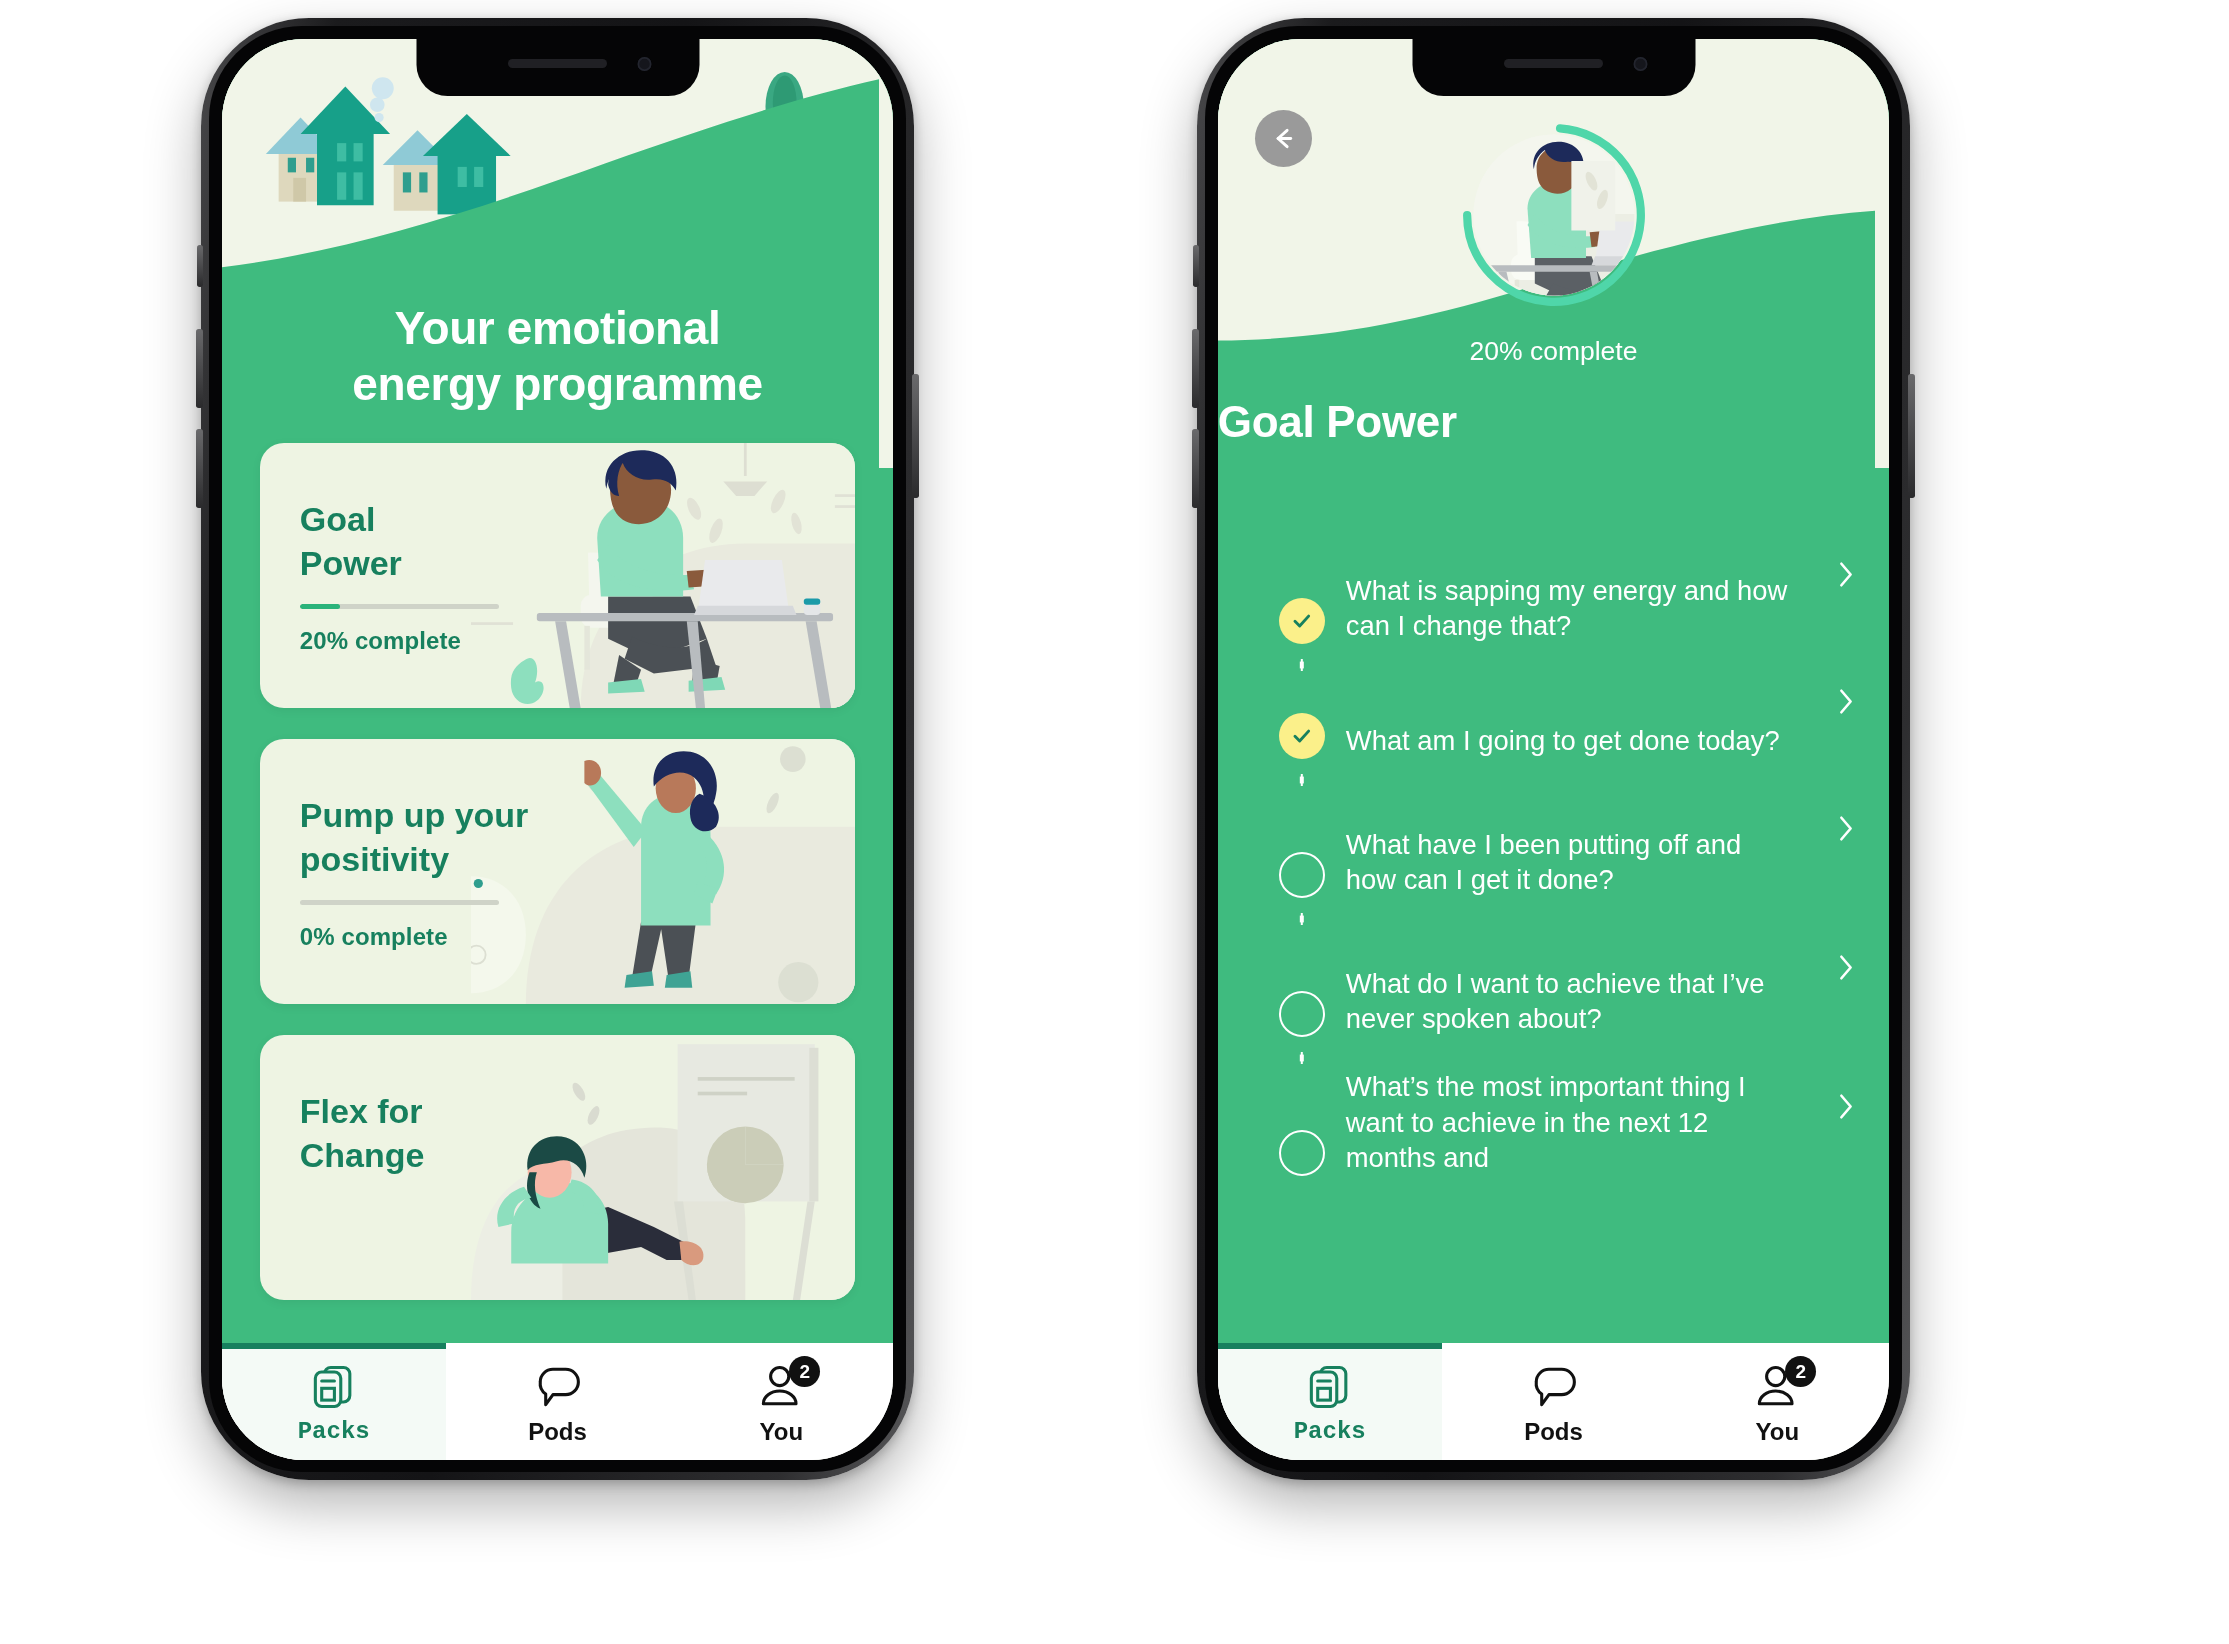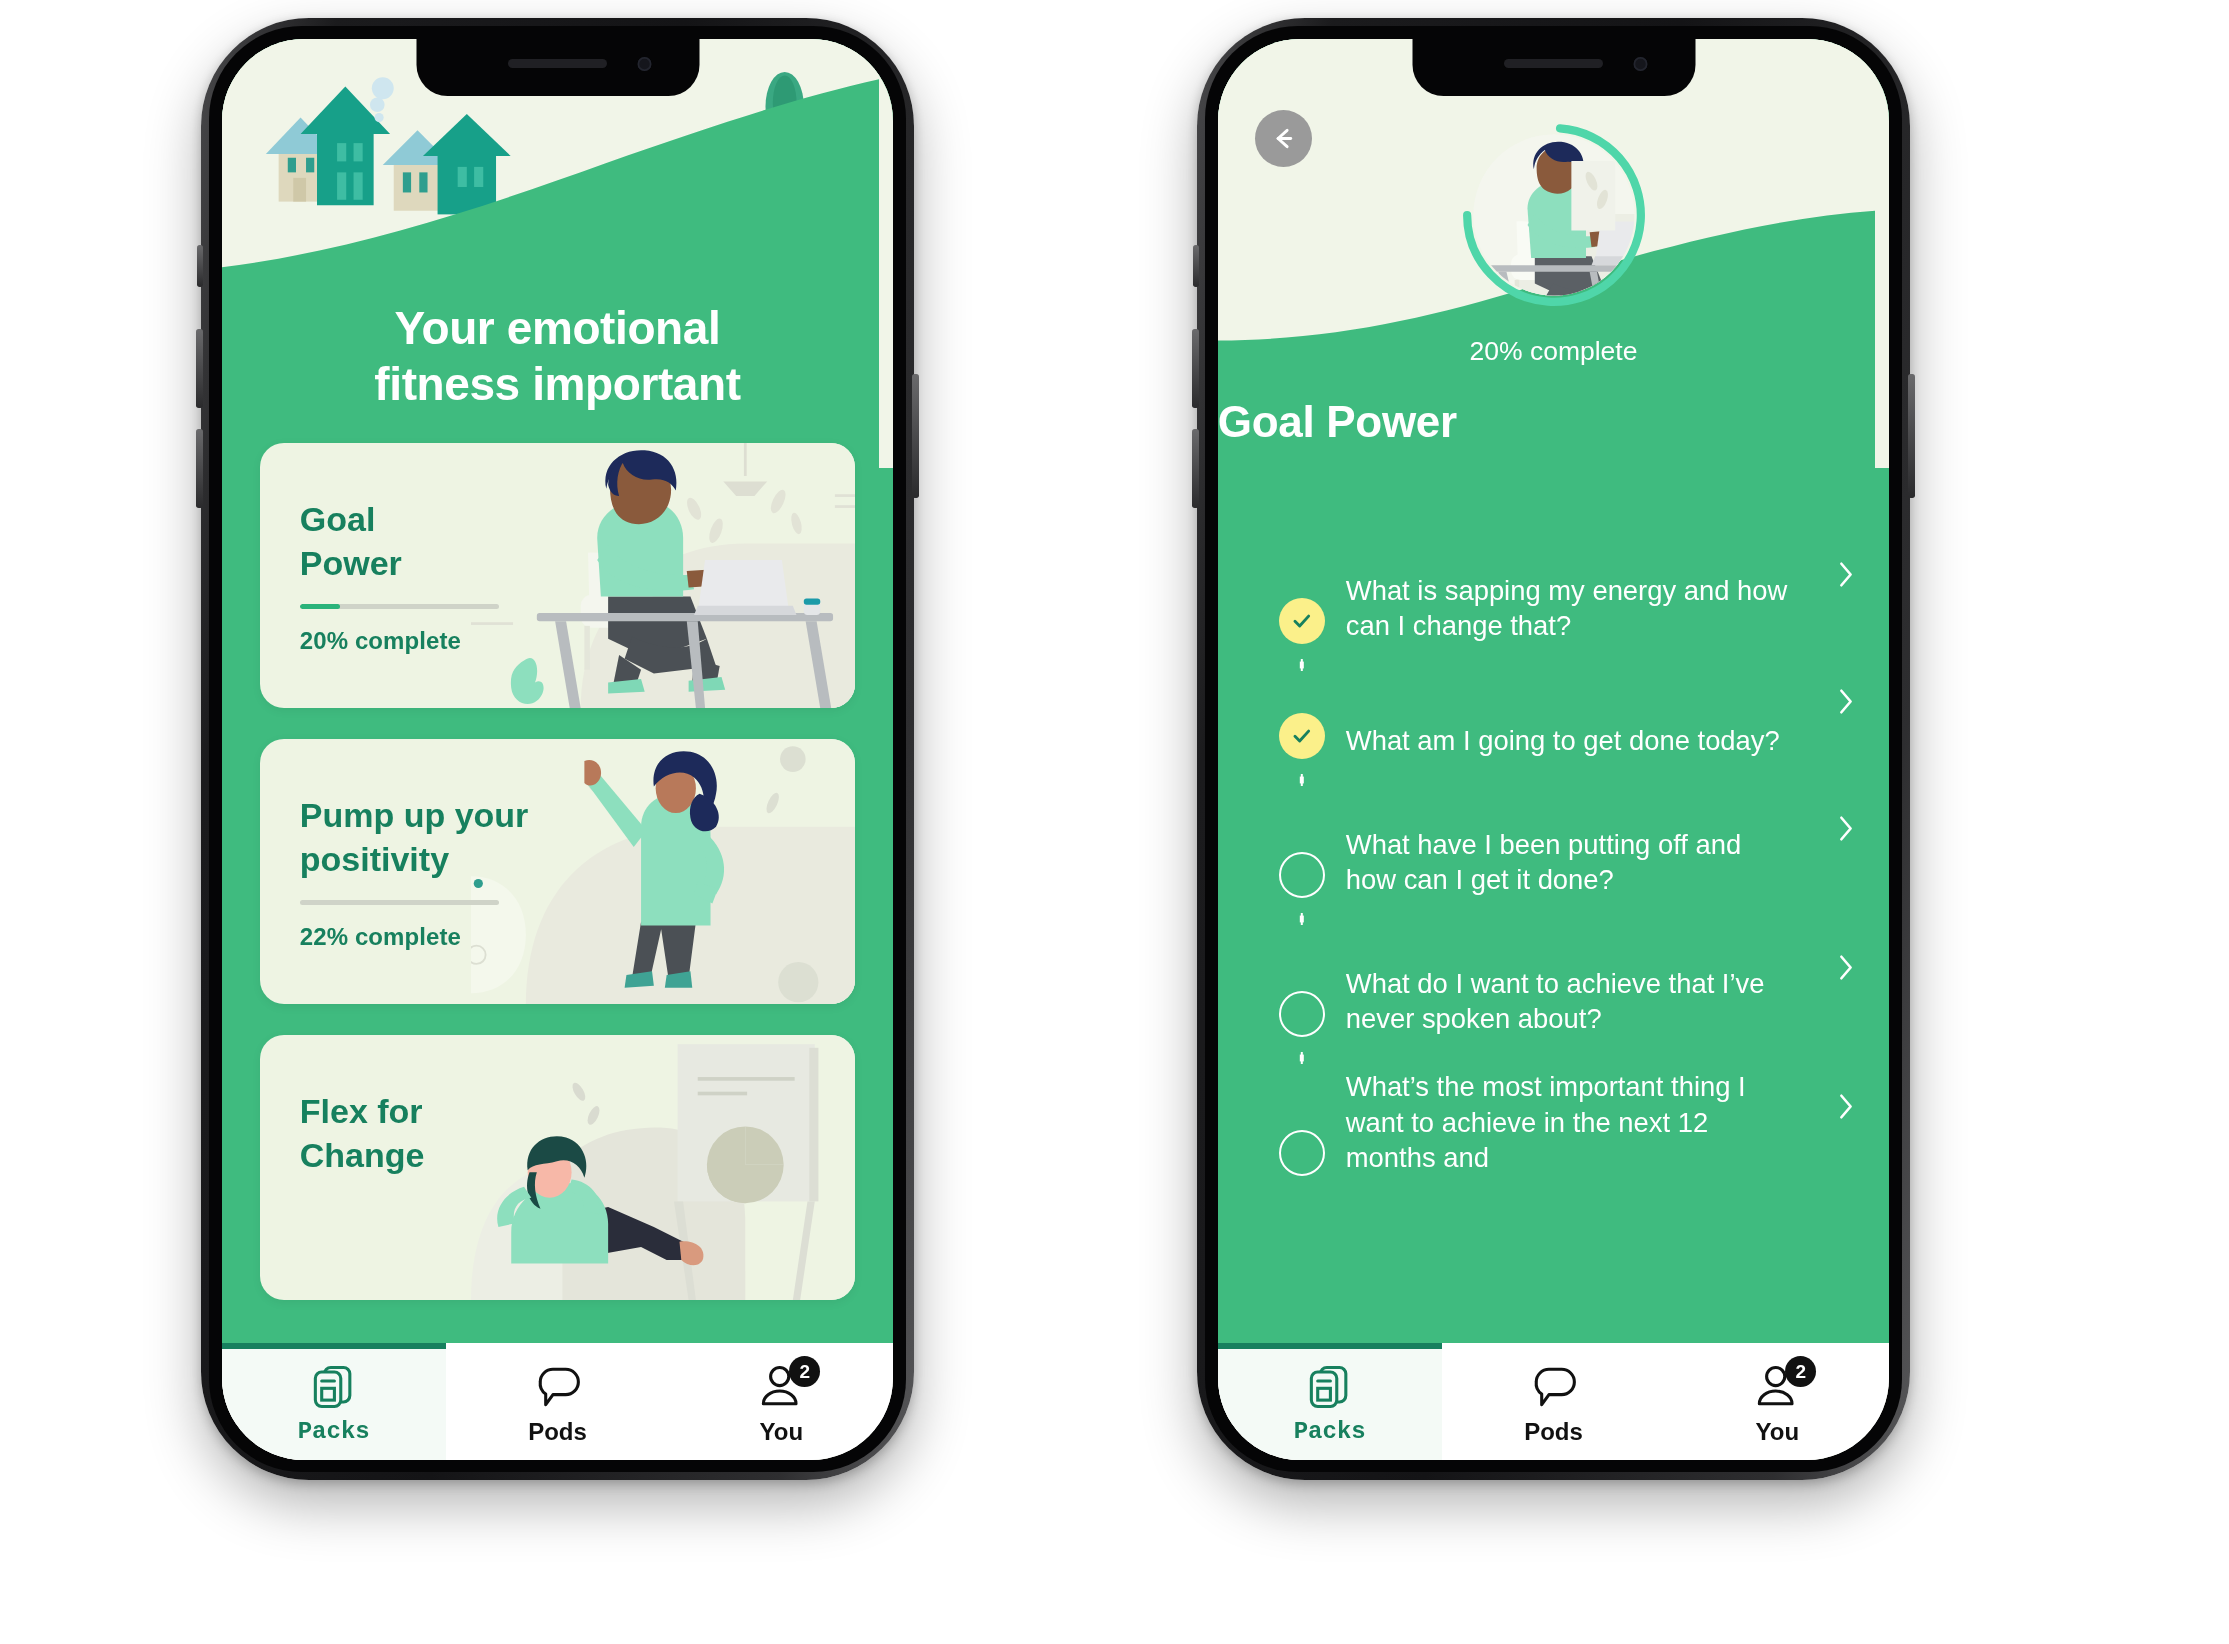--- a/index.html
+++ b/index.html
@@ -258,21 +258,21 @@
               <circle cx="176" cy="54" r="12"></circle>
               <circle cx="170" cy="72" r="8"></circle>
               <circle cx="172" cy="86" r="5"></circle>
             </g>
 
             <path d="M0,250 C140,232 270,190 420,136 C540,94 630,64 720,44 L720,520 L0,520 Z" fill="#3fbb7f"></path>
           </svg>
 
           <div class="headline">
             <div>Your emotional</div>
-            <div>fitness important</div>
+            <div>energy programme</div>
           </div>
 
           <div class="cards">
 
             <div class="card">
               <svg class="card-art" viewBox="0 0 420 290" preserveAspectRatio="xMaxYMid slice">
                 <rect x="0" y="0" width="420" height="290" fill="#eef4e3"></rect>
                 <path d="M120,290 C120,180 200,110 300,110 L420,110 L420,290 Z" fill="#e9eade"></path>
 
                 <path d="M300,0 L300,36" stroke="#ddded2" stroke-width="3"></path>
@@ -369,21 +369,21 @@
                 <path d="M250,60 C268,66 276,84 268,96 C258,106 242,100 240,86 C238,74 242,64 250,60 Z" fill="#1d2a5a"></path>
               </svg>
               <div class="card-title">
                 <div>Pump up your</div>
                 <div>positivity</div>
               </div>
               <div class="card-progress-wrap">
                 <div class="pbar">
                     <i style="width:0%"></i>
                   </div>
-                <div class="pct">22% complete</div>
+                <div class="pct">0% complete</div>
               </div>
             </div>
 
             <div class="card">
               <svg class="card-art" viewBox="0 0 420 290" preserveAspectRatio="xMaxYMid slice">
                 <rect x="0" y="0" width="420" height="290" fill="#eef4e3"></rect>
                 <path d="M60,290 C40,210 80,120 170,104 C260,88 300,140 300,200 L300,290 Z" fill="#e4e5da"></path>
                 <path d="M0,290 C0,210 30,150 100,140 L100,290 Z" fill="#eceee4"></path>
                 <g fill="#d9dbd0">
                   <ellipse cx="118" cy="62" rx="5" ry="11" transform="rotate(-30 118 62)"></ellipse>

